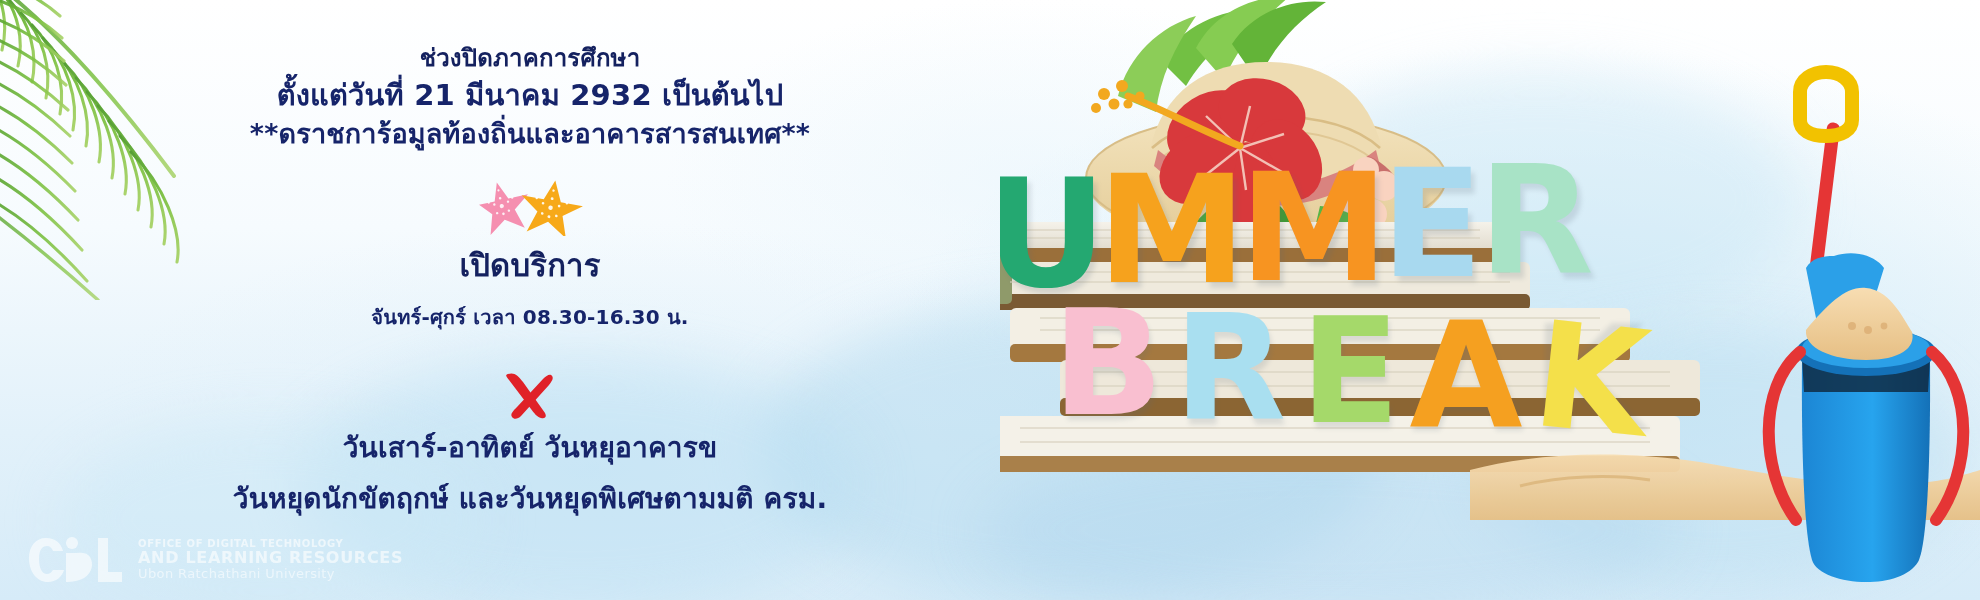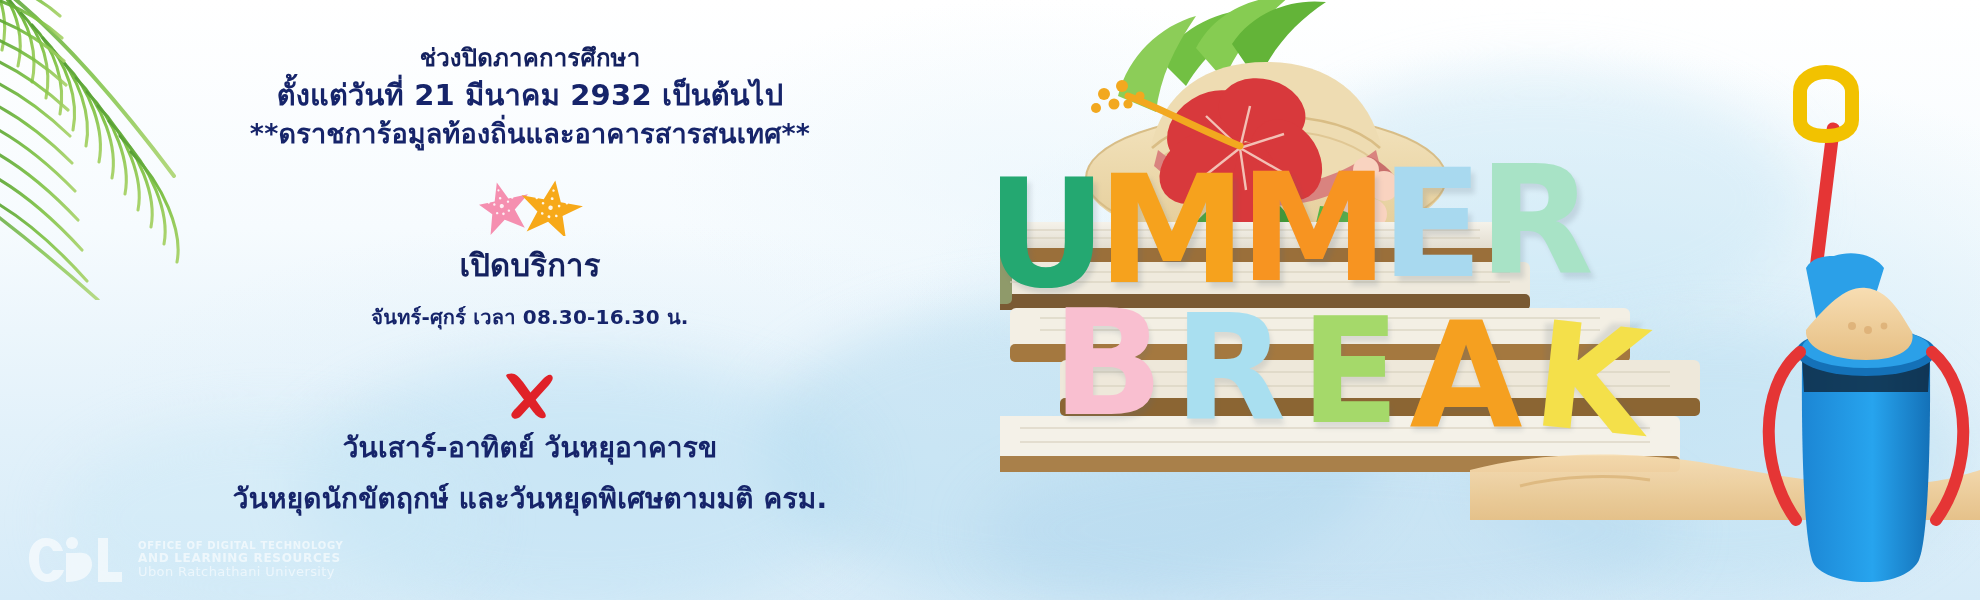--- a/index.html
+++ b/index.html
@@ -52,21 +52,21 @@
   .xmark{display:inline-block;width:58px;height:52px;vertical-align:middle;}
 
   
   #scene{position:absolute;left:1000px;top:0;width:980px;height:600px;}
 
   
   #logo{position:absolute;left:28px;bottom:14px;display:flex;align-items:center;gap:14px;opacity:.62;}
   #logo .mark{width:96px;height:52px;}
   #logo .words{color:#ffffff;font-weight:bold;line-height:1.12;}
   #logo .w1{font-size:10px;letter-spacing:.7px;}
-  #logo .w2{font-size:12px;letter-spacing:.7px;}
+  #logo .w2{font-size:16px;letter-spacing:.7px;}
   #logo .w3{font-size:13px;font-weight:normal;letter-spacing:.4px;opacity:.92;}
 </style>
 </head>
 <body>
 
 <div id="banner">
 
   <div class="cloud c1"></div>
   <div class="cloud c2"></div>
   <div class="cloud c3"></div>

